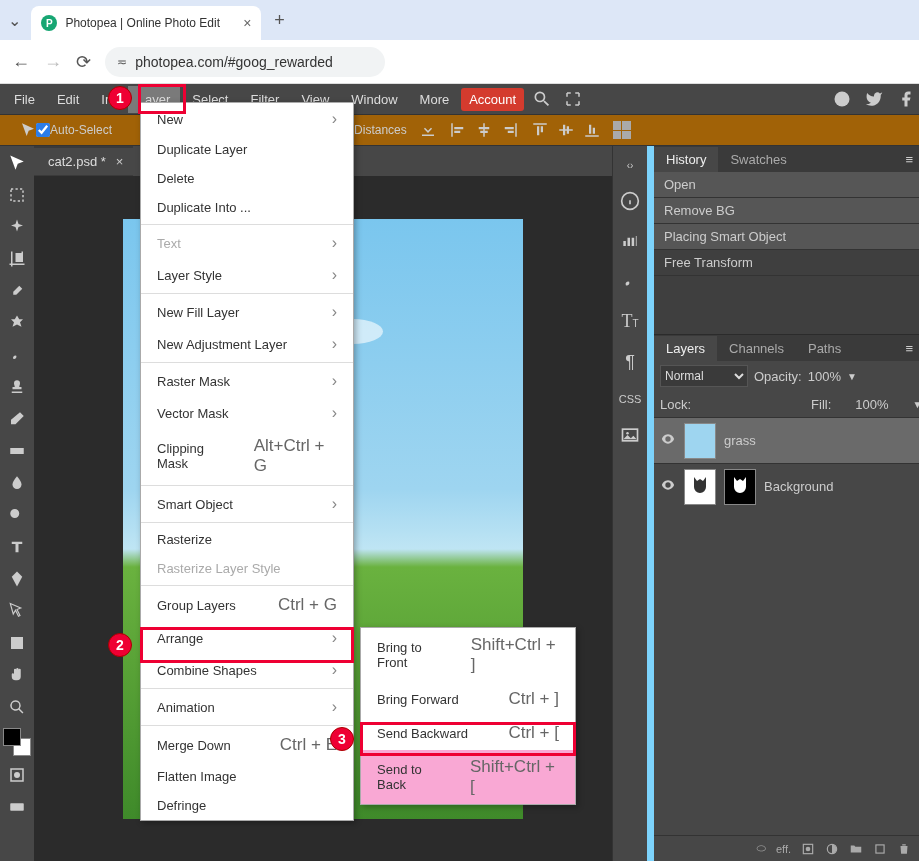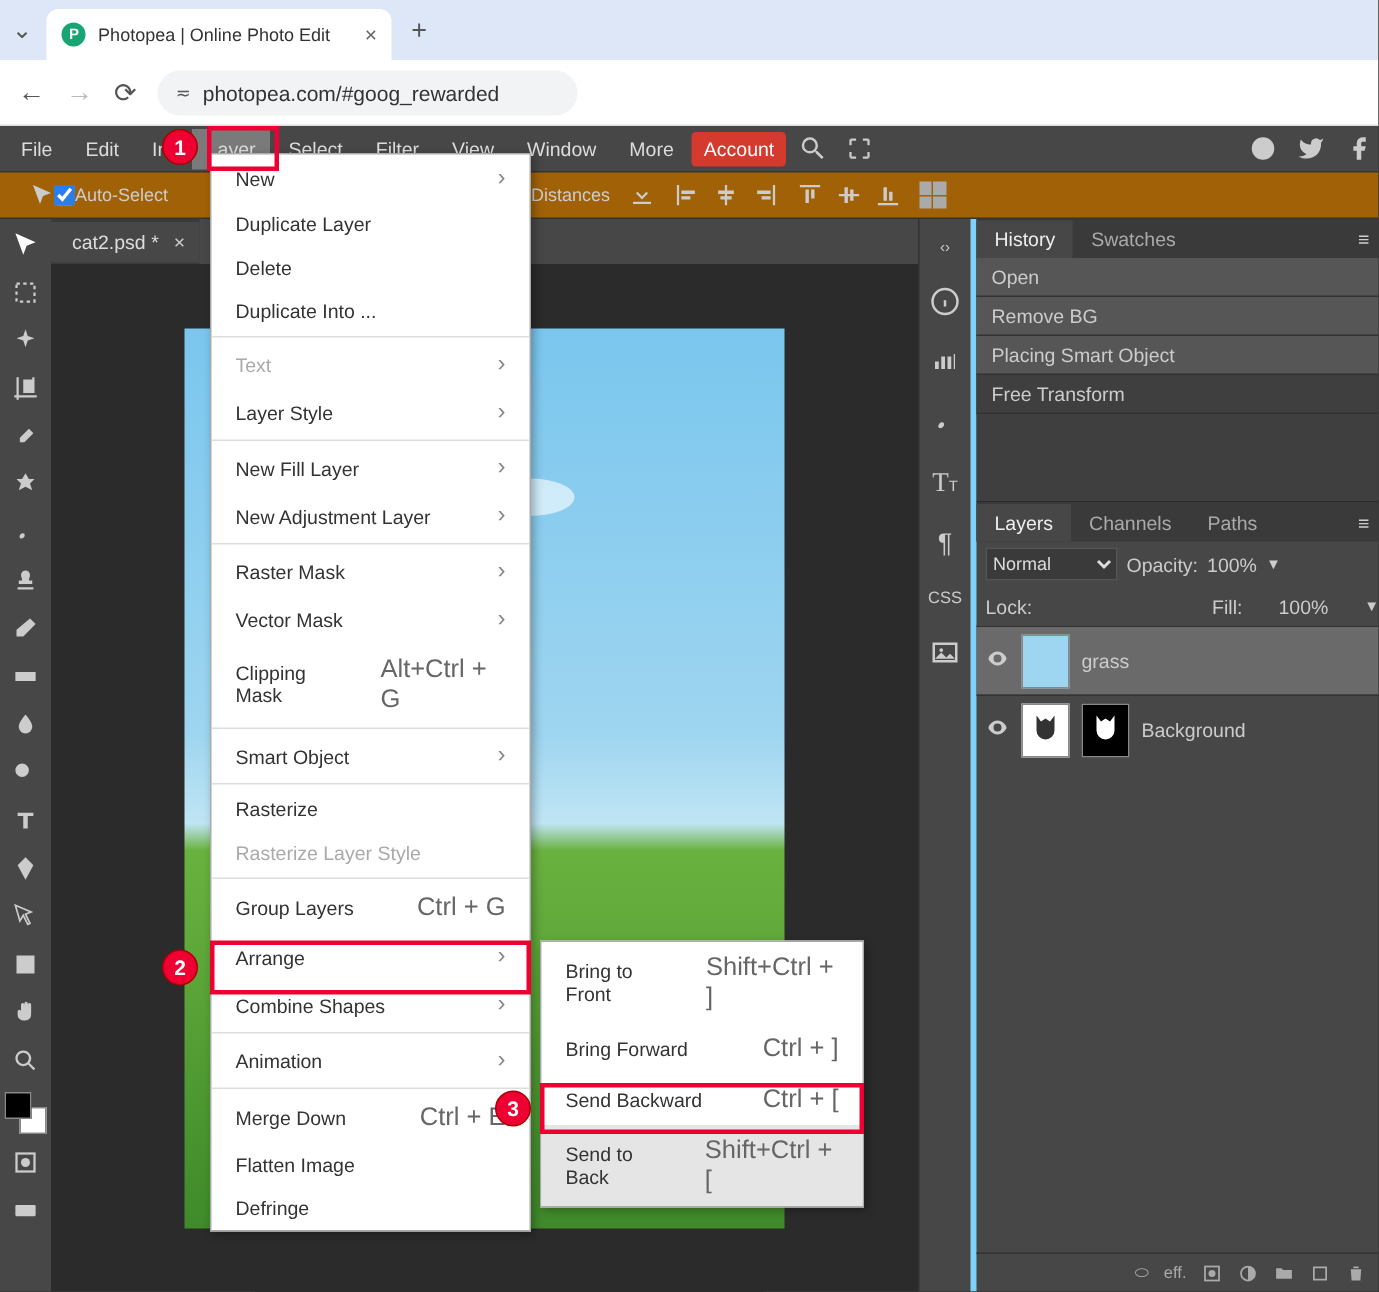--- a/index.html
+++ b/index.html
@@ -51,21 +51,21 @@
 .canvas-area { position: absolute; left: 34px; top: 176px; right: 307px; bottom: 0; background: #2b2b2b; display:flex; align-items:center; justify-content:center; overflow:hidden;}
 .canvas-img { width: 400px; height: 600px; background: linear-gradient(to bottom, #7ac6ee 0%, #9ed5f0 45%, #bfe5f4 55%, #6ab23f 58%, #3f8a2a 100%); position: relative; overflow:hidden;}
 .cloud { position:absolute; background: rgba(255,255,255,0.6); border-radius:50%; }
 
 
 .rstrip { position:absolute; right:272px; top:146px; width:35px; bottom:0; background:#474747; border-left:1px solid #333; display:flex; flex-direction:column; align-items:center; padding-top:14px; gap:20px; color:#ccc; }
 .rstrip .lbl { font-size:11px; }
 .rstrip svg { width:20px; height:20px; fill:#ccc; }
 
 
-.rpanel { position:absolute; right:0; top:146px; width:272px; bottom:0; background:#474747; border-left:4px solid #7dd3fc; color:#ccc; font-size:13px; display:flex; flex-direction:column;}
+.rpanel { position:absolute; right:0; top:146px; width:272px; bottom:0; background:#474747; border-left:7px solid #7dd3fc; color:#ccc; font-size:13px; display:flex; flex-direction:column;}
 .panel-head { background:#3a3a3a; display:flex; align-items:center; height:26px; }
 .ptab { padding: 5px 12px; color:#aaa; }
 .ptab.active { background:#474747; color:#eee; }
 .hist-list { background:#3f3f3f; }
 .hist-item { padding: 5px 10px; border-bottom: 1px solid #333; background:#565656; }
 .hist-item:last-child { background:#3f3f3f; }
 .hist-spacer { height: 58px; background: #3f3f3f; }
 
 .layers-section { border-top:1px solid #2b2b2b; }
 .blend-row { display:flex; align-items:center; gap:6px; padding:4px 6px; height:30px; }
@@ -83,21 +83,21 @@
 
 
 .menu-dd { position:absolute; background:#fff; border:1px solid #aaa; font-size:13px; color:#333; box-shadow: 2px 2px 6px rgba(0,0,0,0.3); }
 .menu-dd .mi { padding: 7px 16px; display:flex; align-items:center; justify-content:space-between; gap:20px; }
 .menu-dd .mi.sub::after { content:'›'; color:#888; font-size:16px; }
 .menu-dd .mi.disabled { color:#aaa; }
 .menu-dd hr { border:none; border-top:1px solid #ddd; margin:2px 0; }
 .menu-dd .shortcut { color:#666; font-size:17px; }
 .dd-layer { left:140px; top:102px; width:214px; }
 .dd-arrange { left:360px; top:627px; width:216px; }
-.dd-arrange .mi.hl { background:#e5e5e5; }
+.dd-arrange .mi.hl { background:#f9a8d4; }
 
 
 .callout { position:absolute; width:24px; height:24px; border-radius:50%; background:#e03; color:#fff; font-weight:bold; display:flex; align-items:center; justify-content:center; font-size:14px; border:1px solid #a00; z-index:50;}
 .redbox { position:absolute; border:3px solid #e03; z-index:40; pointer-events:none; }
 
 .hamburger { margin-left:auto; padding:4px 6px; color:#ccc; }
 .tri { font-size:10px; color:#ccc; }
 </style>
 </head>
 <body>

